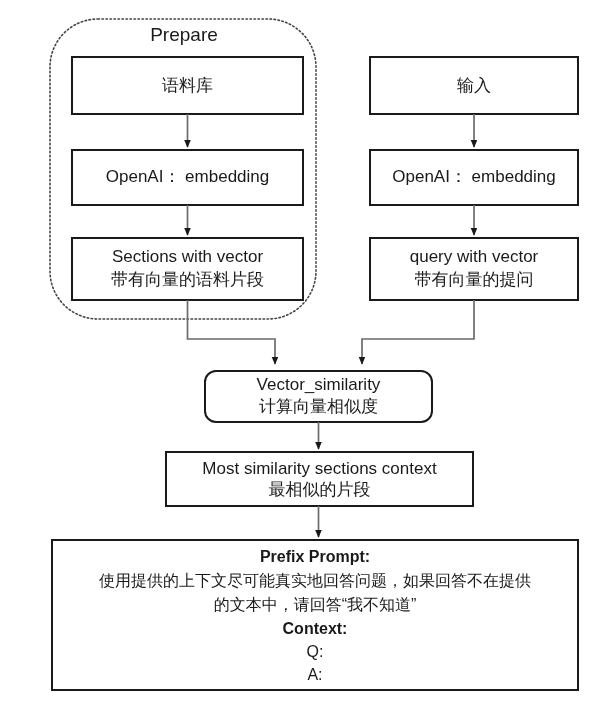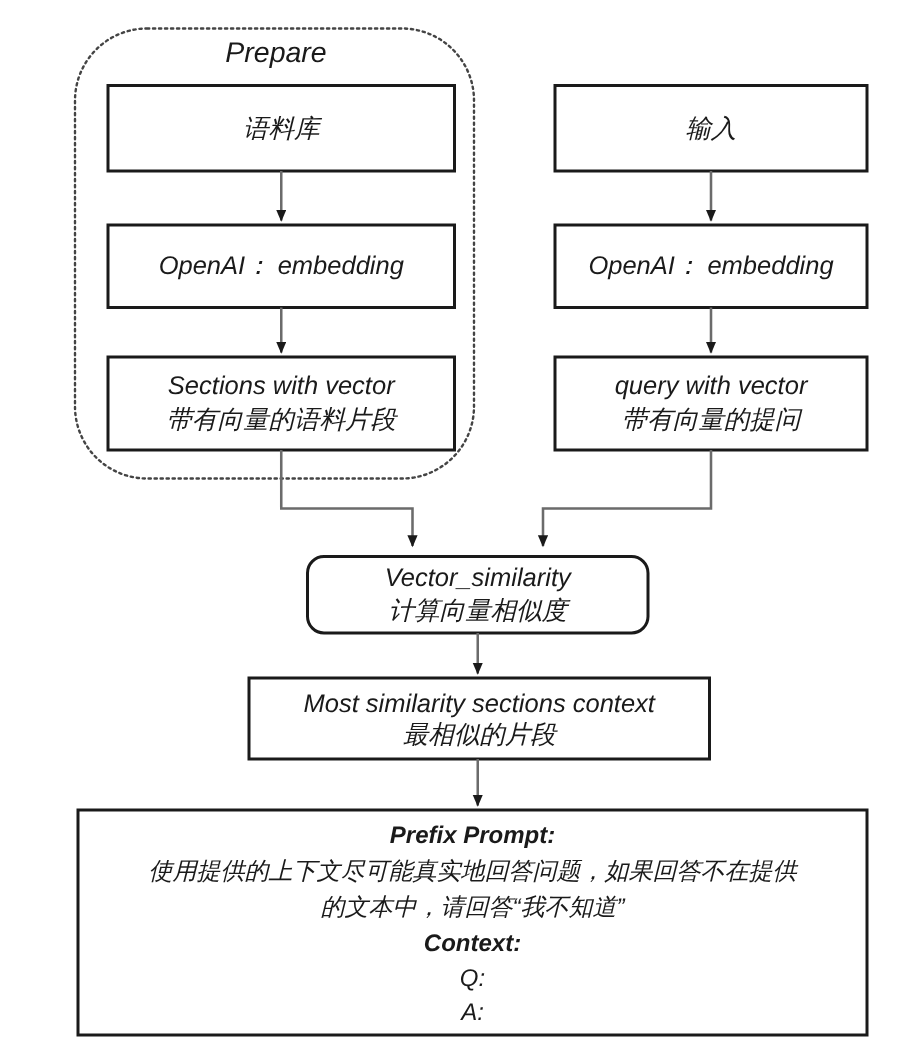--- a/index.html
+++ b/index.html
@@ -11,21 +11,20 @@
     width: 613px;
     height: 702px;
     font-family: "Liberation Sans", "DejaVu Sans", sans-serif;
     overflow: hidden;
   }
   #diagram-root {
     position: relative;
     width: 613px;
     height: 702px;
     background: #ffffff;
-    font-style: italic;
   }
   svg.flow {
     position: absolute;
     top: 0;
     left: 0;
     width: 613px;
     height: 702px;
   }
   .node-rect {
     fill: #ffffff;

